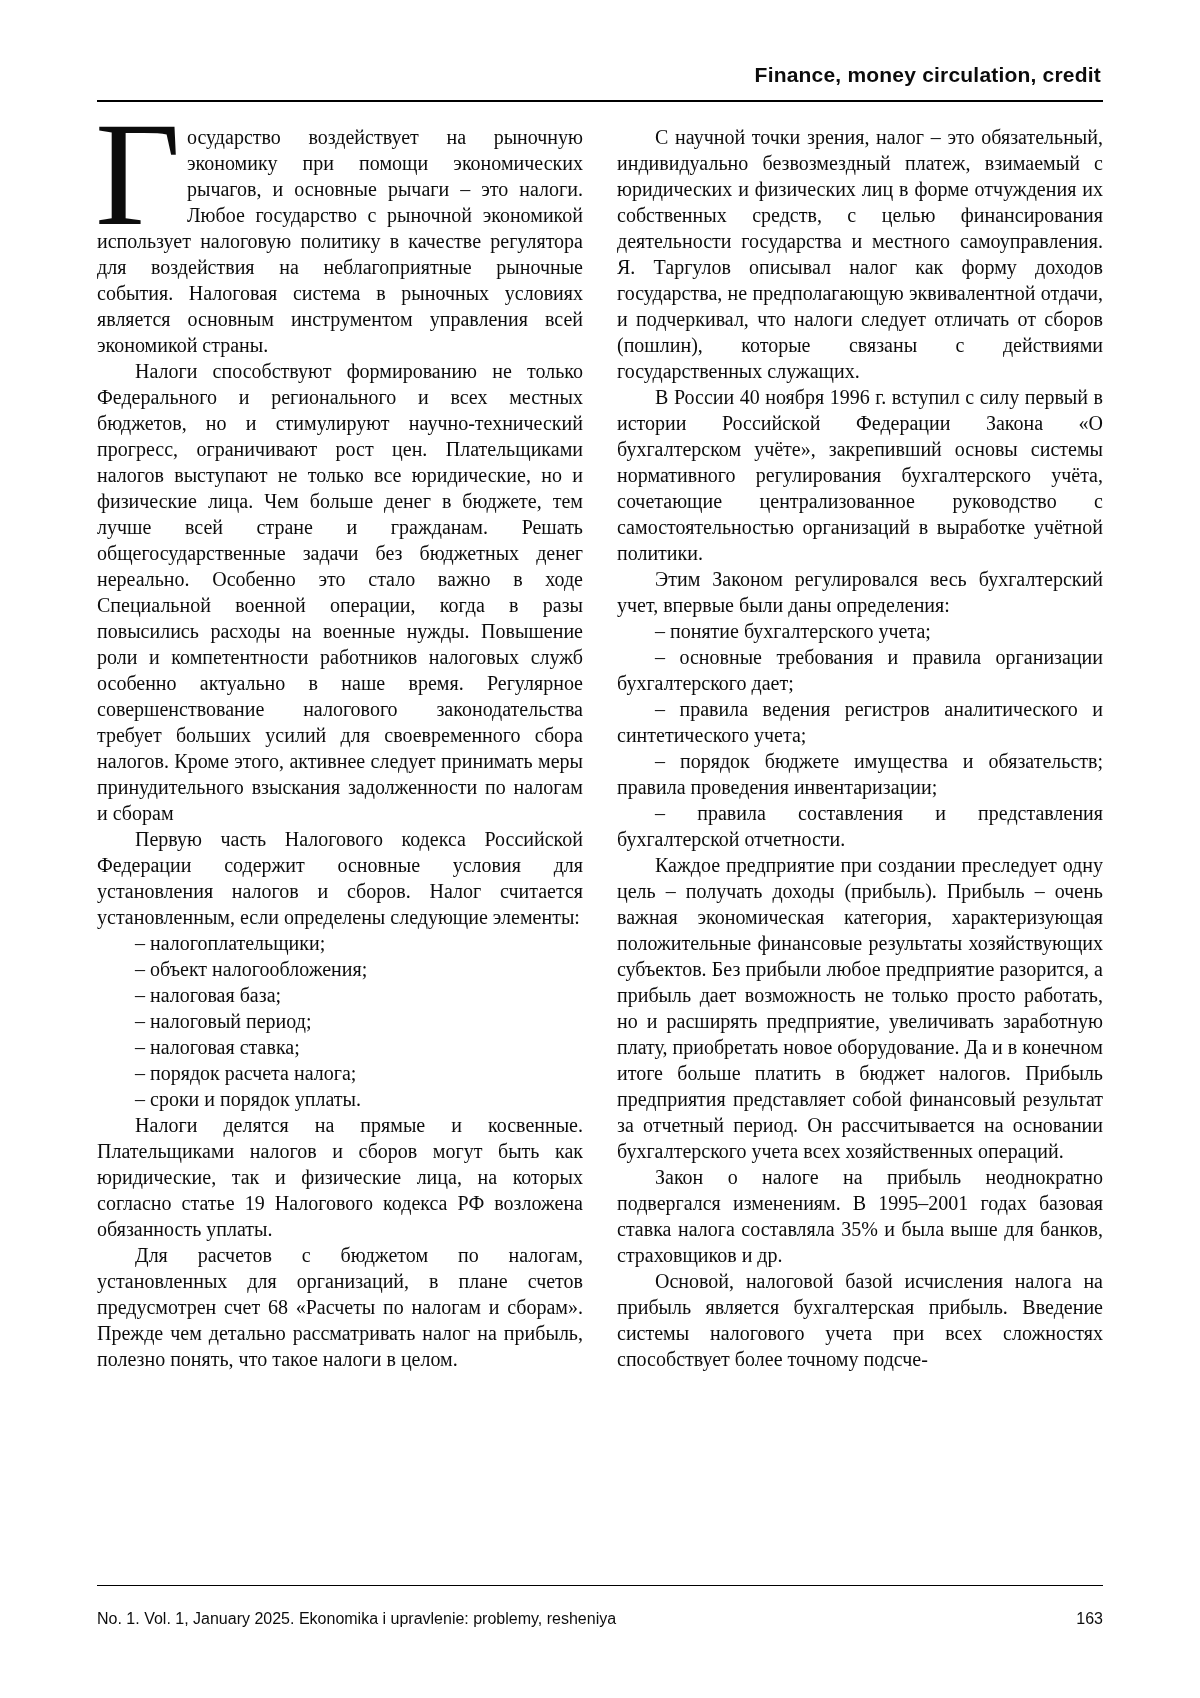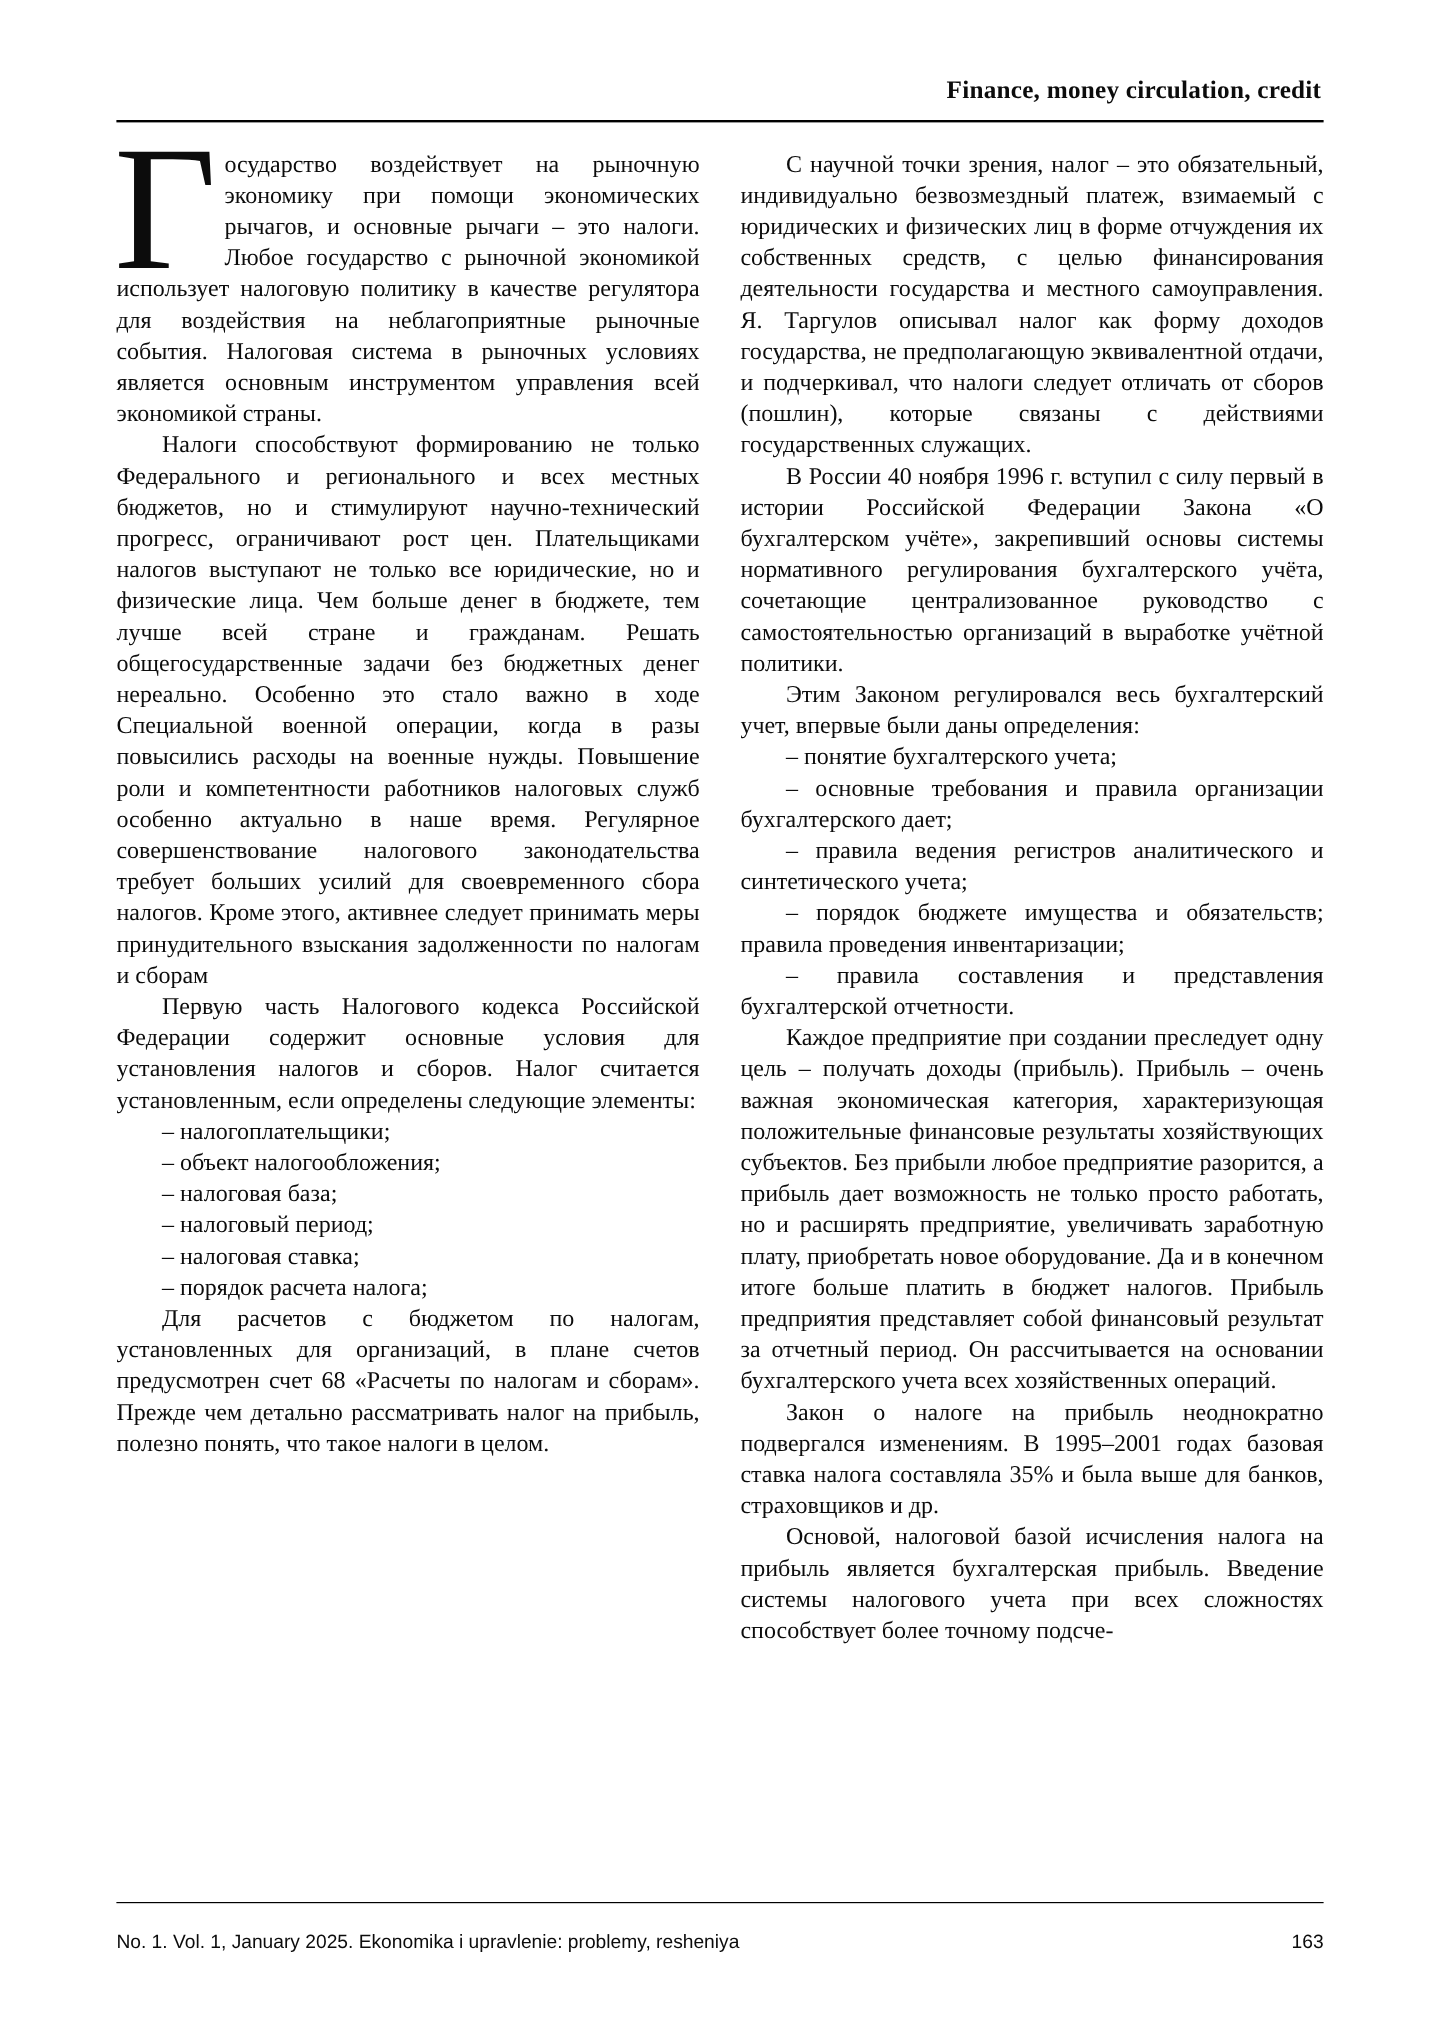--- a/index.html
+++ b/index.html
@@ -9,21 +9,21 @@
     box-sizing:border-box;
     padding:62px 97px 70px 97px;
     background:#ffffff;
     color:#0c0c0c;
     font-family:"Liberation Serif", serif;
     display:flex;flex-direction:column;
     overflow:hidden;
   }
   .running-head{
     text-align:right;
-    font-family:Liberation Serif, serif;
+    font-family:Liberation Sans, sans-serif;
     font-weight:bold;
     font-size:21px;
     line-height:26px;
     letter-spacing:.2px;
     padding-right:2px;
   }
   .header-rule{
     border:none;border-top:2px solid #000;
     margin:12px 0 22px 0;height:0;
   }
@@ -91,20 +91,22 @@
             <span class="dropcap-glyph">Г</span>
           </span><span>осударство воздействует на рыночную экономику при помощи экономических рычагов, и основные рычаги – это налоги. Любое государство с рыночной экономикой использует налоговую политику в качестве регулятора для воздействия на неблагоприятные рыночные события. Налоговая система в рыночных условиях является основным инструментом управления всей экономикой страны.</span></p>
       <p class="para">Налоги способствуют формированию не только Федерального и регионального и всех местных бюджетов, но и стимулируют научно-технический прогресс, ограничивают рост цен. Плательщиками налогов выступают не только все юридические, но и физические лица. Чем больше денег в бюджете, тем лучше всей стране и гражданам. Решать общегосударственные задачи без бюджетных денег нереально. Особенно это стало важно в ходе Специальной военной операции, когда в разы повысились расходы на военные нужды. Повышение роли и компетентности работников налоговых служб особенно актуально в наше время. Регулярное совершенствование налогового законодательства требует больших усилий для своевременного сбора налогов. Кроме этого, активнее следует принимать меры принудительного взыскания задолженности по налогам и сборам</p>
       <p class="para">Первую часть Налогового кодекса Российской Федерации содержит основные условия для установления налогов и сборов. Налог считается установленным, если определены следующие элементы:</p>
       <p class="list-item">– налогоплательщики;</p>
       <p class="list-item">– объект налогообложения;</p>
       <p class="list-item">– налоговая база;</p>
       <p class="list-item">– налоговый период;</p>
       <p class="list-item">– налоговая ставка;</p>
       <p class="list-item">– порядок расчета налога;</p>
+      <p class="list-item">– сроки и порядок уплаты.</p>
+      <p class="para">Налоги делятся на прямые и косвенные. Плательщиками налогов и сборов могут быть как юридические, так и физические лица, на которых согласно статье 19 Налогового кодекса РФ возложена обязанность уплаты.</p>
       <p class="para">Для расчетов с бюджетом по налогам, установленных для организаций, в плане счетов предусмотрен счет 68 «Расчеты по налогам и сборам». Прежде чем детально рассматривать налог на прибыль, полезно понять, что такое налоги в целом.</p>
     </section>
 
     <section class="col">
       <p class="para">С научной точки зрения, налог – это обязательный, индивидуально безвозмездный платеж, взимаемый с юридических и физических лиц в форме отчуждения их собственных средств, с целью финансирования деятельности государства и местного самоуправления. Я. Таргулов описывал налог как форму доходов государства, не предполагающую эквивалентной отдачи, и подчеркивал, что налоги следует отличать от сборов (пошлин), которые связаны с действиями государственных служащих.</p>
       <p class="para">В России 40 ноября 1996 г. вступил с силу первый в истории Российской Федерации Закона «О бухгалтерском учёте», закрепивший основы системы нормативного регулирования бухгалтерского учёта, сочетающие централизованное руководство с самостоятельностью организаций в выработке учётной политики.</p>
       <p class="para">Этим Законом регулировался весь бухгалтерский учет, впервые были даны определения:</p>
       <p class="list-item">– понятие бухгалтерского учета;</p>
       <p class="list-item">– основные требования и правила организации бухгалтерского дает;</p>
       <p class="list-item">– правила ведения регистров аналитического и синтетического учета;</p>

